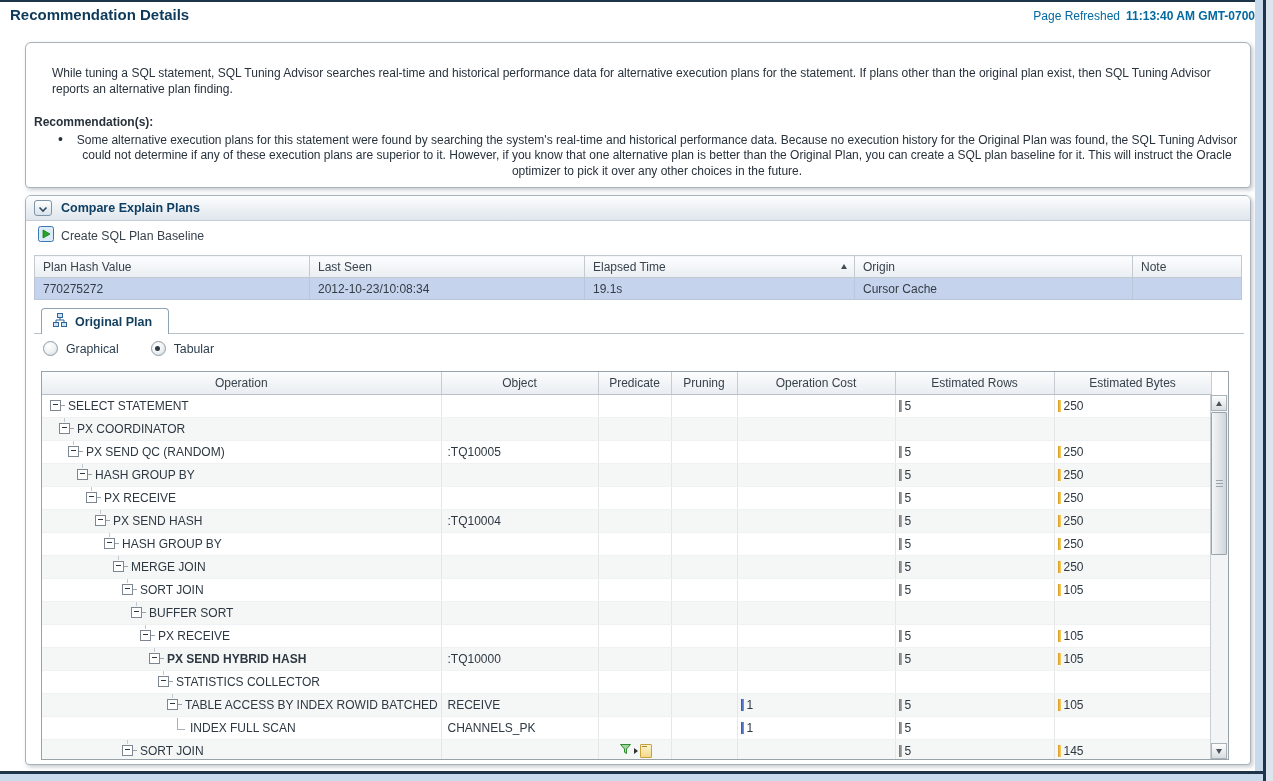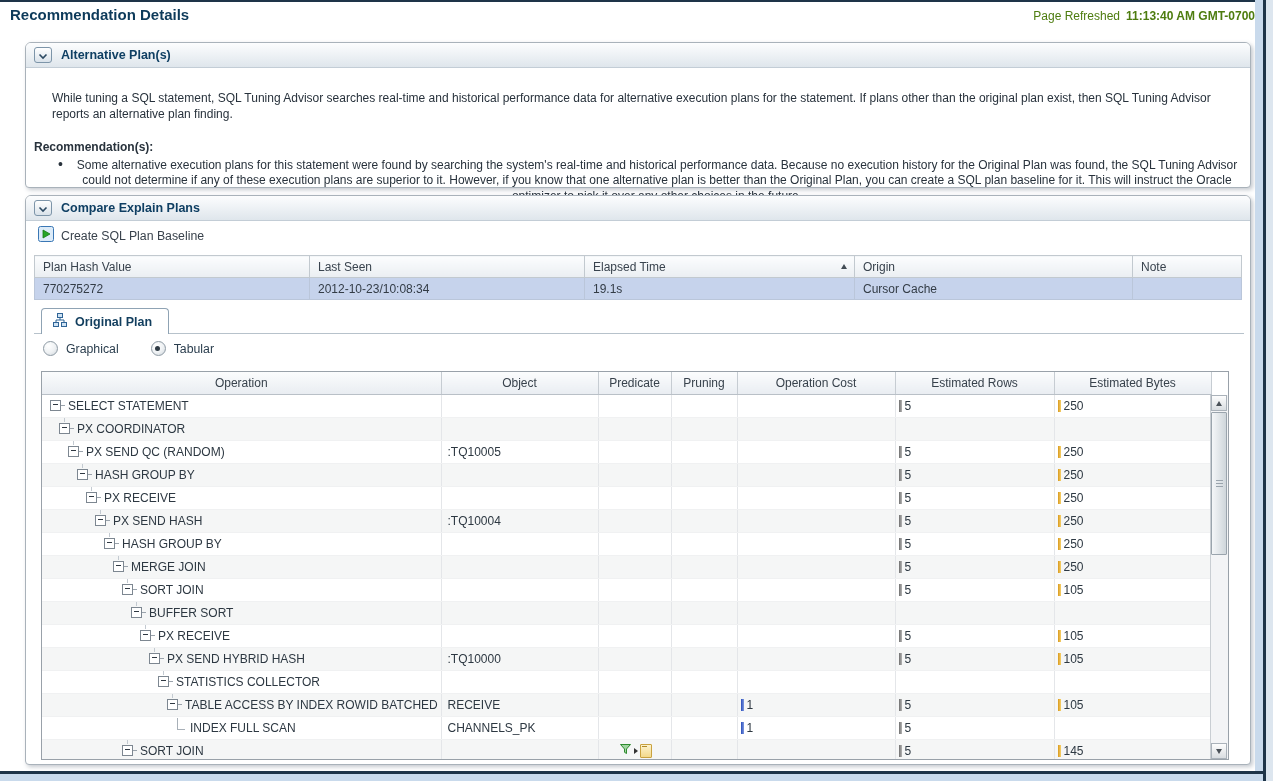--- a/index.html
+++ b/index.html
@@ -2,21 +2,21 @@
 <html><head>
 <meta charset="utf-8">
 <style>
   html,body{margin:0;padding:0;}
   body{width:1273px;height:781px;position:relative;background:#ffffff;overflow:hidden;
        font-family:"Liberation Sans", sans-serif;font-size:12px;color:#28323c;}
   
   .frame{position:absolute;}
   
   .page-title{position:absolute;left:10px;top:6px;font-size:15px;font-weight:bold;color:#0d3a5a;}
-  .refresh{position:absolute;right:18px;top:9px;font-size:12px;color:#4d7c0f;}
+  .refresh{position:absolute;right:18px;top:9px;font-size:12px;color:#0369a1;}
   .refresh b{margin-left:6px;}
   
   .panel{position:absolute;left:25px;width:1226px;background:#fff;border:1px solid #a9b2ba;
          border-radius:6px 6px 4px 4px;box-shadow:2px 2px 4px rgba(125,136,148,.45);box-sizing:border-box;}
   .panel-header{height:24px;background:linear-gradient(#fcfdfe,#dfe6ec);border-bottom:1px solid #c3cdd6;
          border-radius:5px 5px 0 0;display:flex;align-items:center;padding:0 8px;gap:9px;}
   .disclosure{width:18px;height:16px;border:1px solid #7d95a9;border-radius:3px;cursor:pointer;
          background:linear-gradient(#ffffff,#d9e2ea);display:flex;align-items:center;justify-content:center;padding:0;}
   .panel-title{font-weight:bold;font-size:12.5px;color:#0f3f63;}
   .panel-body{padding:5px 8px;line-height:15.5px;color:#28323c;}
@@ -93,30 +93,20 @@
 </style>
 </head>
 <body>
 
 <div class="page-title">Recommendation Details</div>
 <div class="refresh">
   <span>Page Refreshed</span><b>11:13:40 AM GMT-0700</b>
 </div>
 
 <section class="panel" style="top:42px;height:146px;">
-  <div class="panel-header">
-    <button class="disclosure">
-      <span>
-        <svg width="10" height="7" viewBox="0 0 10 7">
-            <polyline points="1.5,1.5 5,5 8.5,1.5" fill="none" stroke="#2c4a63" stroke-width="1.6"></polyline>
-          </svg>
-      </span>
-    </button>
-    <span class="panel-title">Alternative Plan(s)</span>
-  </div>
   <div class="panel-body">
     <p class="desc">While tuning a SQL statement, SQL Tuning Advisor searches real-time and historical performance data for alternative execution plans for the statement. If plans other than the original plan exist, then SQL Tuning Advisor reports an alternative plan finding.</p>
     <p class="rec-head">Recommendation(s):</p>
     <ul class="recs">
       <li>Some alternative execution plans for this statement were found by searching the system's real-time and historical performance data.  Because no execution history for the Original Plan was found, the SQL Tuning Advisor could not determine if any of these execution plans are superior to it.  However, if you know that one alternative plan is better than the Original Plan, you can create a SQL plan baseline for it. This will instruct the Oracle optimizer to pick it over any other choices in the future.</li>
     </ul>
   </div>
 </section>
 
 <section class="panel" style="top:195px;height:570px;">
@@ -488,21 +478,21 @@
             </td>
             <td>
               <span class="valcell">
                 <span class="bar bytes"></span>
                 <span>105</span>
               </span>
             </td>
           </tr>
           <tr class="alt">
             <td class="op">
-              <span class="opline" style="padding-left: 105px;">
+              <span class="opline" style="padding-left: 105px; font-weight: bold;">
                 <span class="tw stub">
                   <span class="box"></span>
                   <span class="dash"></span>
                 </span>
                 <span>PX SEND HYBRID HASH</span>
               </span>
             </td>
             <td style="padding-left: 6px;">:TQ10000</td>
             <td></td>
             <td></td>

